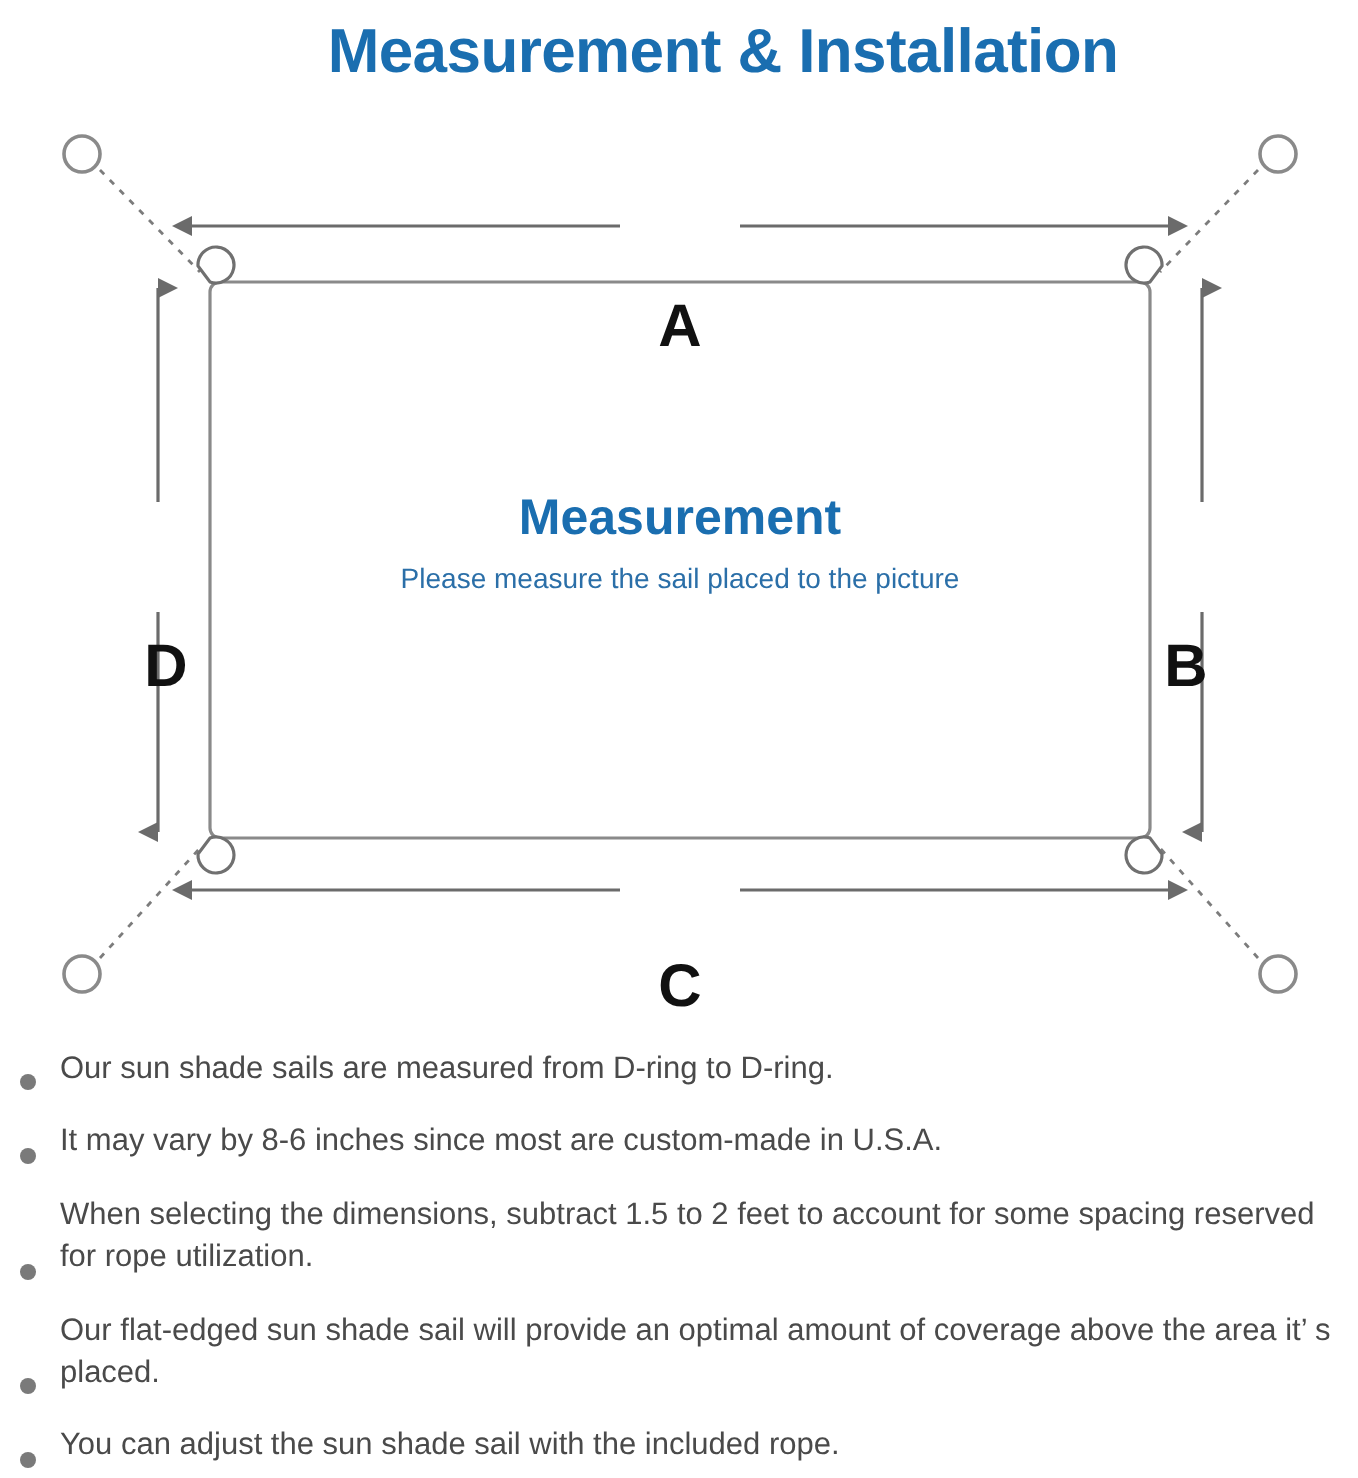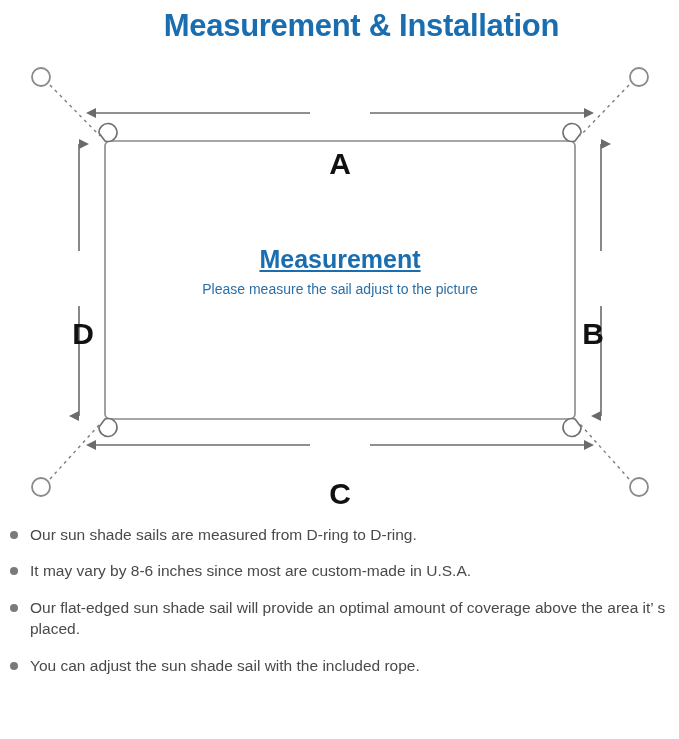--- a/index.html
+++ b/index.html
@@ -58,21 +58,20 @@
     width: 470px;
     text-align: center;
     pointer-events: none;
   }
   .center-title {
     font-size: 25px;
     font-weight: bold;
     color: #1a6eb0;
     line-height: 1.1;
     font-family: "Liberation Sans", sans-serif;
-    text-decoration: underline;
   }
   .center-sub {
     margin-top: 7px;
     font-size: 14px;
     color: #2b6fa8;
     font-family: "Liberation Sans", sans-serif;
   }
 
   
   .dim-letter {
@@ -91,21 +90,21 @@
 
   
   .bullets {
     position: absolute;
     left: 10px;
     top: 524px;
     width: 665px;
   }
   .bullet-row {
     display: flex;
-    align-items: flex-start;
+    align-items: flex-end;
     margin-bottom: 15px;
   }
   .bullet-dot {
     flex: 0 0 auto;
     width: 8px;
     height: 8px;
     border-radius: 50%;
     background: #7a7a7a;
     margin-top: 7px;
     margin-right: 12px;
@@ -182,40 +181,44 @@
       </g>
 
       <g>
         <line x1="601" y1="88" x2="601" y2="195" stroke="#6b6b6b" stroke-width="1.6" marker-start="url(#arrU)"></line>
         <line x1="601" y1="250" x2="601" y2="360" stroke="#6b6b6b" stroke-width="1.6" marker-end="url(#arrD)"></line>
       </g>
     </svg>
 
     <div class="center-block">
       <div class="center-title">Measurement</div>
-      <div class="center-sub">Please measure the sail adjust to the picture</div>
+      <div class="center-sub">Please measure the sail placed to the picture</div>
     </div>
 
     <div class="dim-letter dim-a">A</div>
     <div class="dim-letter dim-b">B</div>
     <div class="dim-letter dim-c">C</div>
     <div class="dim-letter dim-d">D</div>
   </div>
 
   <div class="bullets">
     <div class="bullet-row">
       <span class="bullet-dot"></span>
       <span class="bullet-text">Our sun shade sails are measured from D-ring to D-ring.</span>
     </div>
     <div class="bullet-row">
       <span class="bullet-dot"></span>
       <span class="bullet-text">It may vary by 8-6 inches since most are custom-made in U.S.A.</span>
     </div>
     <div class="bullet-row">
       <span class="bullet-dot"></span>
+      <span class="bullet-text">When selecting the dimensions, subtract 1.5 to 2 feet to account for some spacing reserved for rope utilization.</span>
+    </div>
+    <div class="bullet-row">
+      <span class="bullet-dot"></span>
       <span class="bullet-text">Our flat-edged sun shade sail will provide an optimal amount of coverage above the area it’ s placed.</span>
     </div>
     <div class="bullet-row">
       <span class="bullet-dot"></span>
       <span class="bullet-text">You can adjust the sun shade sail with the included rope.</span>
     </div>
   </div>
 
 </div>
 

